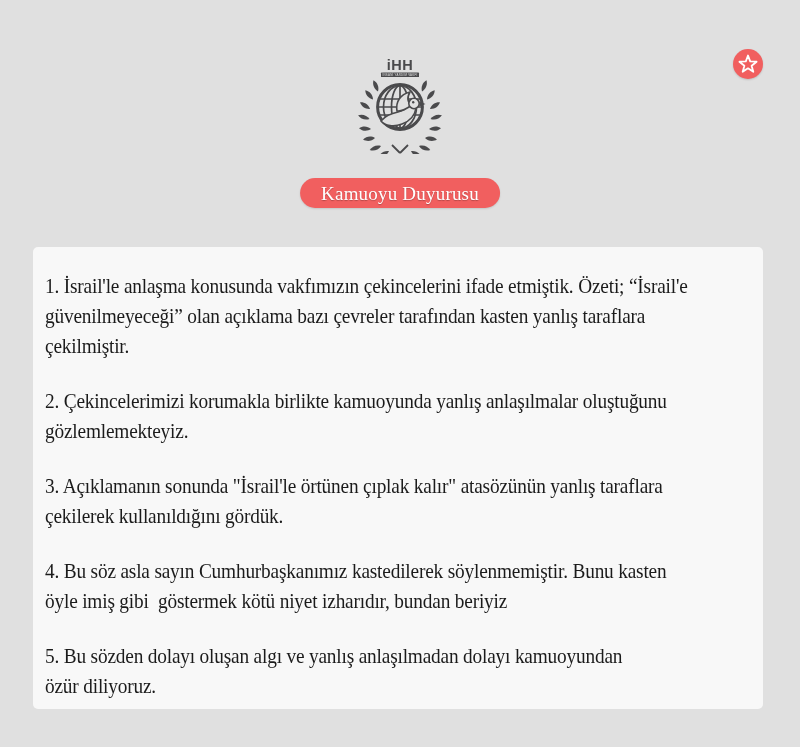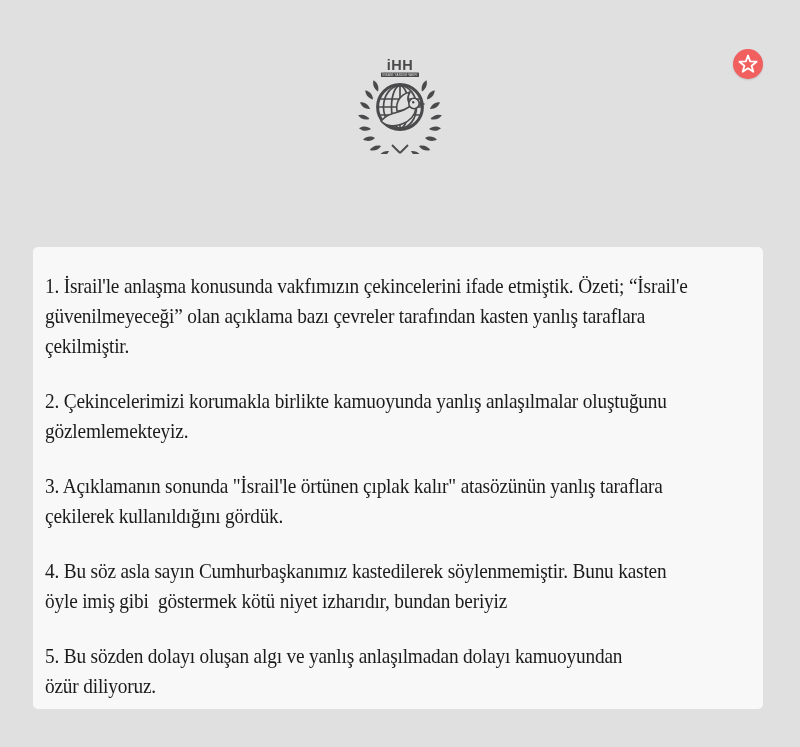--- a/index.html
+++ b/index.html
@@ -114,20 +114,23 @@
       <g>
         <use href="#branchL"></use>
         <g transform="translate(100,0) scale(-1,1)">
             <use href="#branchL"></use>
           </g>
         <path d="M50,95 L42,87 M50,95 L58,87" stroke="currentColor" stroke-width="1.8" fill="none"></path>
       </g>
     </svg>
   </div>
 
+  <div class="pill">
+    <span>Kamuoyu Duyurusu</span>
+  </div>
 
   <div class="card">
     <div class="announce-body">
         <p>1. İsrail'le anlaşma konusunda vakfımızın çekincelerini ifade etmiştik. Özeti; “İsrail'e
 güvenilmeyeceği” olan açıklama bazı çevreler tarafından kasten yanlış taraflara
 çekilmiştir.</p>
         <p>2. Çekincelerimizi korumakla birlikte kamuoyunda yanlış anlaşılmalar oluştuğunu
 gözlemlemekteyiz.</p>
         <p>3. Açıklamanın sonunda "İsrail'le örtünen çıplak kalır" atasözünün yanlış taraflara
 çekilerek kullanıldığını gördük.</p>

